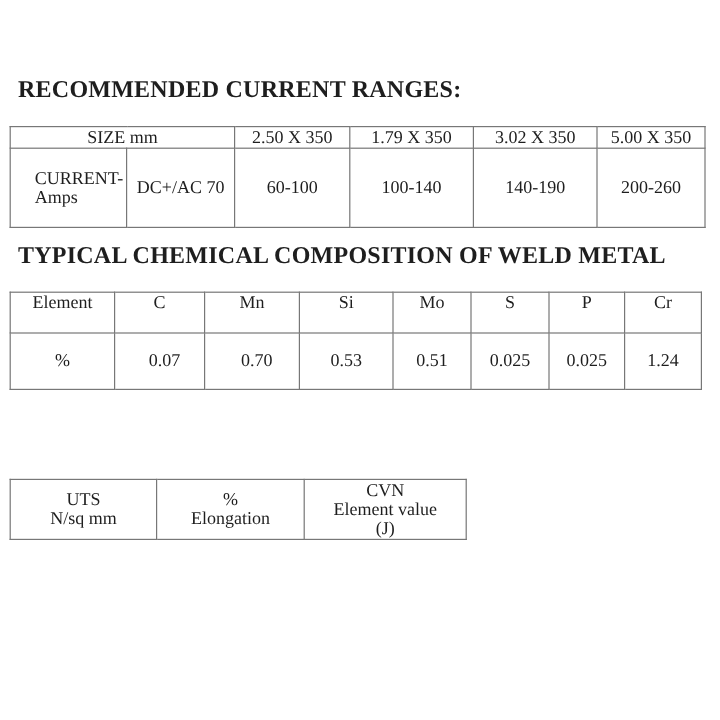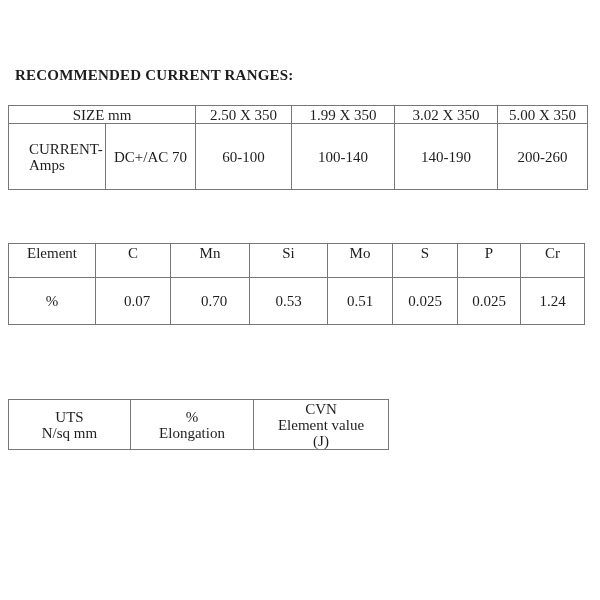--- a/index.html
+++ b/index.html
@@ -8,21 +8,21 @@
     width: 600px;
     height: 600px;
     background: #ffffff;
     font-family: "Liberation Serif", serif;
     color: #1e1e1e;
     overflow: hidden;
   }
   .heading {
     position: absolute;
     left: 15px;
-    font-size: 15px;
+    font-size: 20px;
     font-weight: bold;
     letter-spacing: 0.2px;
     white-space: nowrap;
     line-height: 15px;
     text-align: right;
   }
   #heading-current     { top: 68px;  }
   #heading-chemical    { top: 206px; }
   #heading-mechanical  { top: 361px; }
 
@@ -82,36 +82,37 @@
         <col style="width:90px">
         <col style="width:96px">
       <col style="width:103px">
         <col style="width:103px">
         <col style="width:90px">
     </colgroup>
     <tbody>
         <tr class="hrow">
       <td colspan="2">SIZE mm</td>
       <td>2.50 X 350</td>
-      <td>1.99 X 350</td>
+      <td>1.79 X 350</td>
       <td>3.02 X 350</td>
       <td>5.00 X 350</td>
     </tr>
     <tr class="drow">
       <td class="row-label preline">CURRENT-
 Amps</td>
       <td>DC+/AC 70</td>
       <td>60-100</td>
       <td>100-140</td>
       <td>140-190</td>
       <td>200-260</td>
     </tr>
   </tbody>
     </table>
 
+  <div class="heading" id="heading-chemical">TYPICAL CHEMICAL COMPOSITION OF WELD METAL</div>
 
   <table id="table-chemical">
     <colgroup>
       <col style="width:87px">
         <col style="width:75px">
         <col style="width:79px">
         <col style="width:78px">
       <col style="width:65px">
         <col style="width:65px">
         <col style="width:63px">

